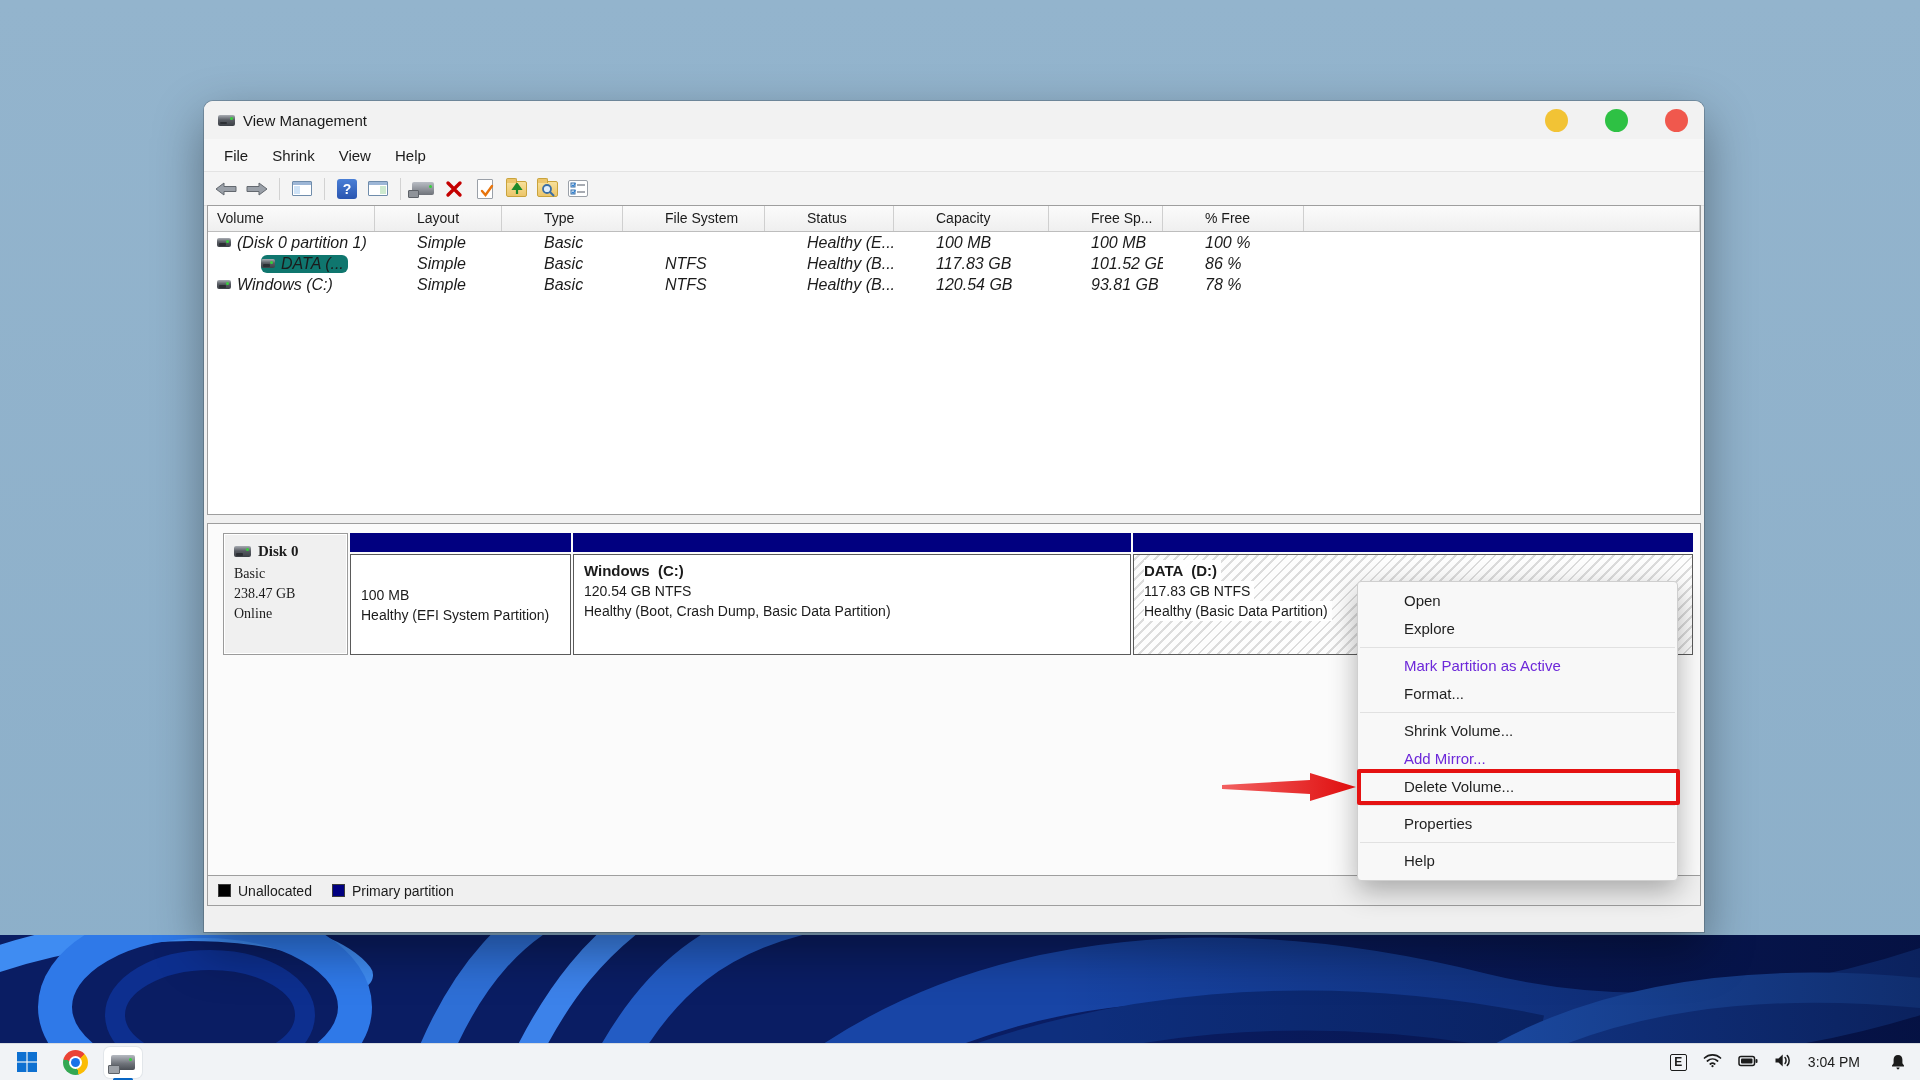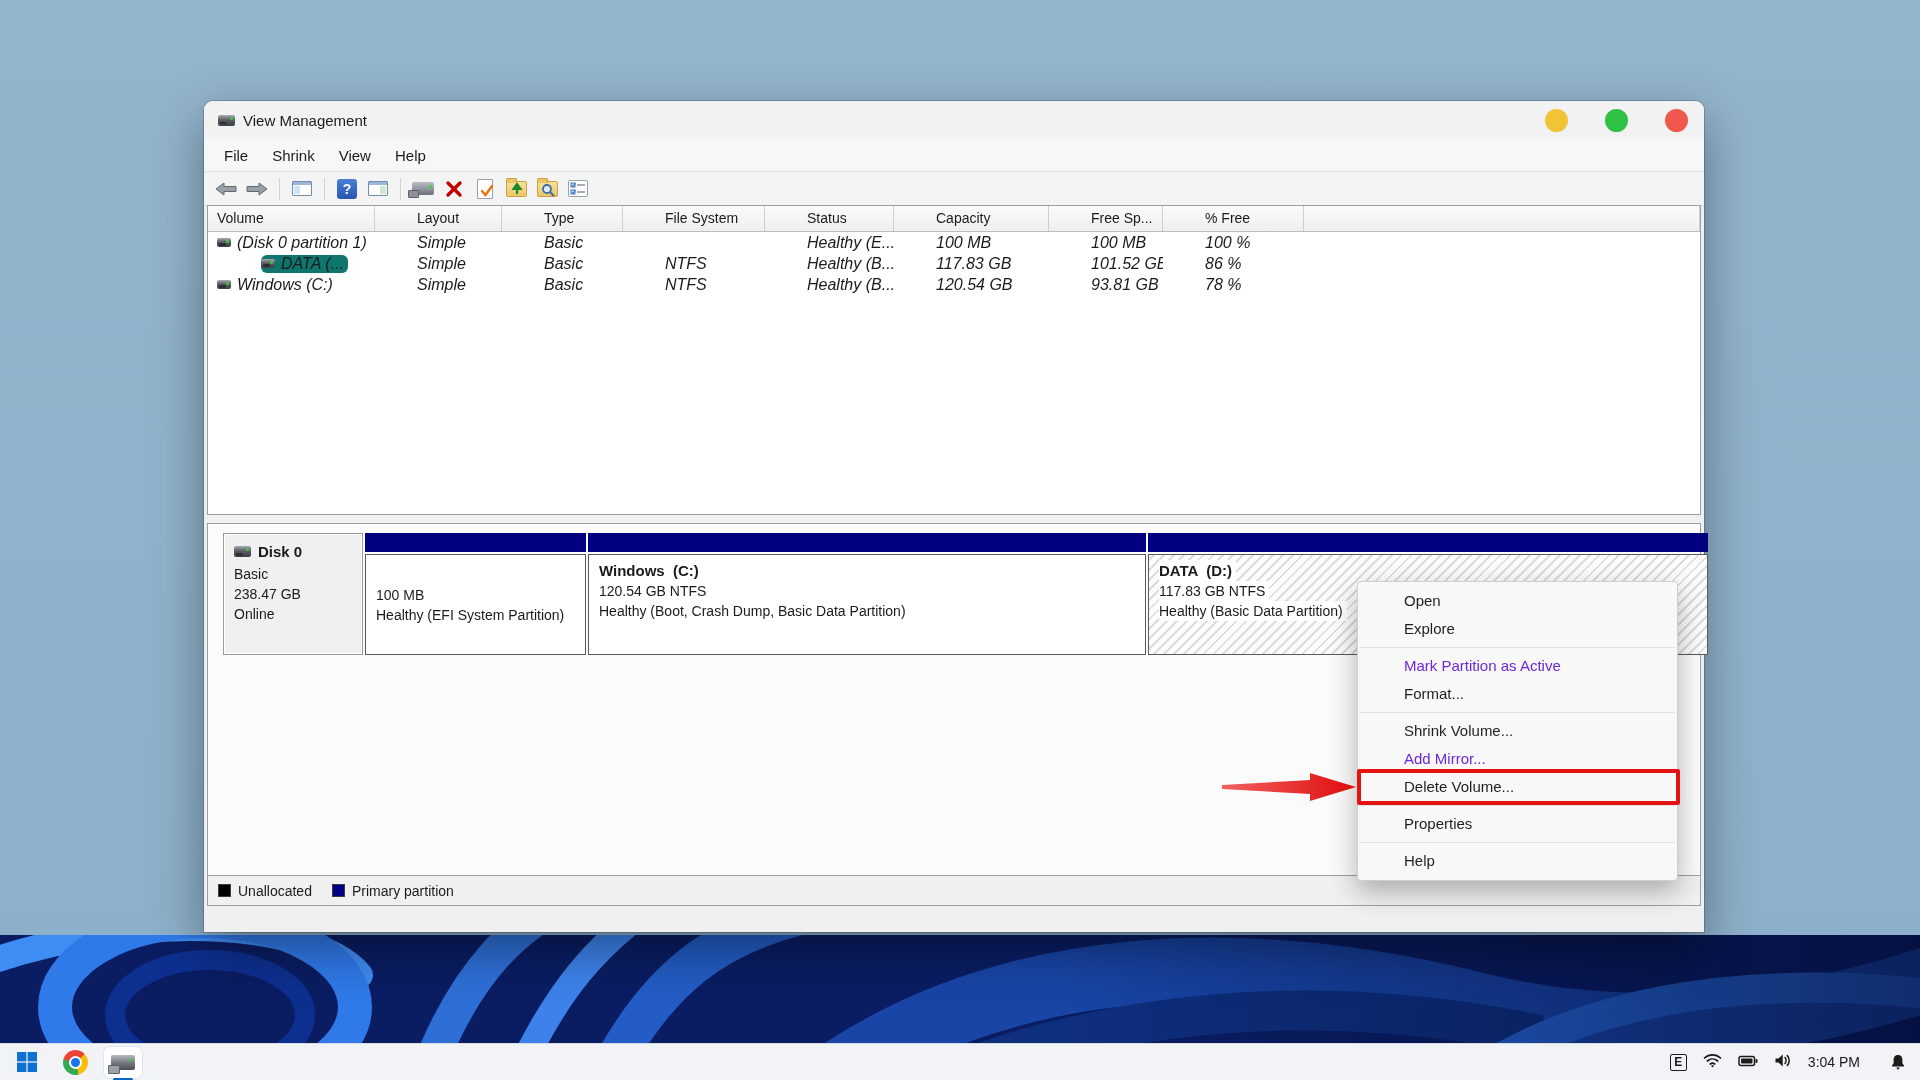--- a/index.html
+++ b/index.html
@@ -54,21 +54,21 @@
   .th { font-size:14px; padding:4px 0 0 9px; border-right:1px solid #cfcfcf; white-space:nowrap; overflow:hidden; }
   .trow { height:21px; align-items:center; }
   .td { font-size:16px; padding-left:9px; white-space:nowrap; overflow:hidden;font-style:italic; }
   .vol-name { display:inline-flex; align-items:center; gap:6px; padding:0 4px 0 0; }
   .vol-name .drive-ico { width:14px; height:9px; }
   .vol-name.selected { background:#0f766e; border-radius:6px;margin-left:44px; }
 
   
   .graph-pane { position:absolute; left:3px; top:422px; width:1494px; height:383px; background:#fbfbfb; border:1px solid #9e9e9e; }
   .disk-row { position:absolute; left:15px; top:9px; display:flex; gap:2px; }
-  .disk-head { width:140px; height:122px; background:#f0f0f0; border:1px solid #9b9b9b; box-shadow:inset 0 0 0 1px #fff; padding:9px 10px; }
+  .disk-head { width:125px; height:122px; background:#f0f0f0; border:1px solid #9b9b9b; box-shadow:inset 0 0 0 1px #fff; padding:9px 10px;font-family:Liberation Serif, serif; }
   .disk-head .dh-title { font-size:15px; font-weight:bold; display:flex; align-items:center; gap:7px; margin-bottom:4px; }
   .disk-head .dh-line { font-size:14px; line-height:20px; }
   .partition { display:flex; flex-direction:column; height:122px; }
   .pbar { height:19px; background:#010080; }
   .pbody { flex:1; margin-top:2px; border:1px solid #5a5a5a; background:#fff; padding:5px 0 0 10px; }
   .pbody.center { display:flex; flex-direction:column; justify-content:center; padding-top:0; }
   .pbody.hatched { background:repeating-linear-gradient(315deg,#fdfdfd 0 5px,#dcdcdc 5px 7px); }
   .pname { font-size:15px; font-weight:bold; line-height:21px; white-space:pre; }
   .pline { font-size:14px; line-height:20px; white-space:pre; }
   .hatched .pname, .hatched .pline { display:inline-block; background:rgba(255,255,255,.95); padding-right:4px; }

